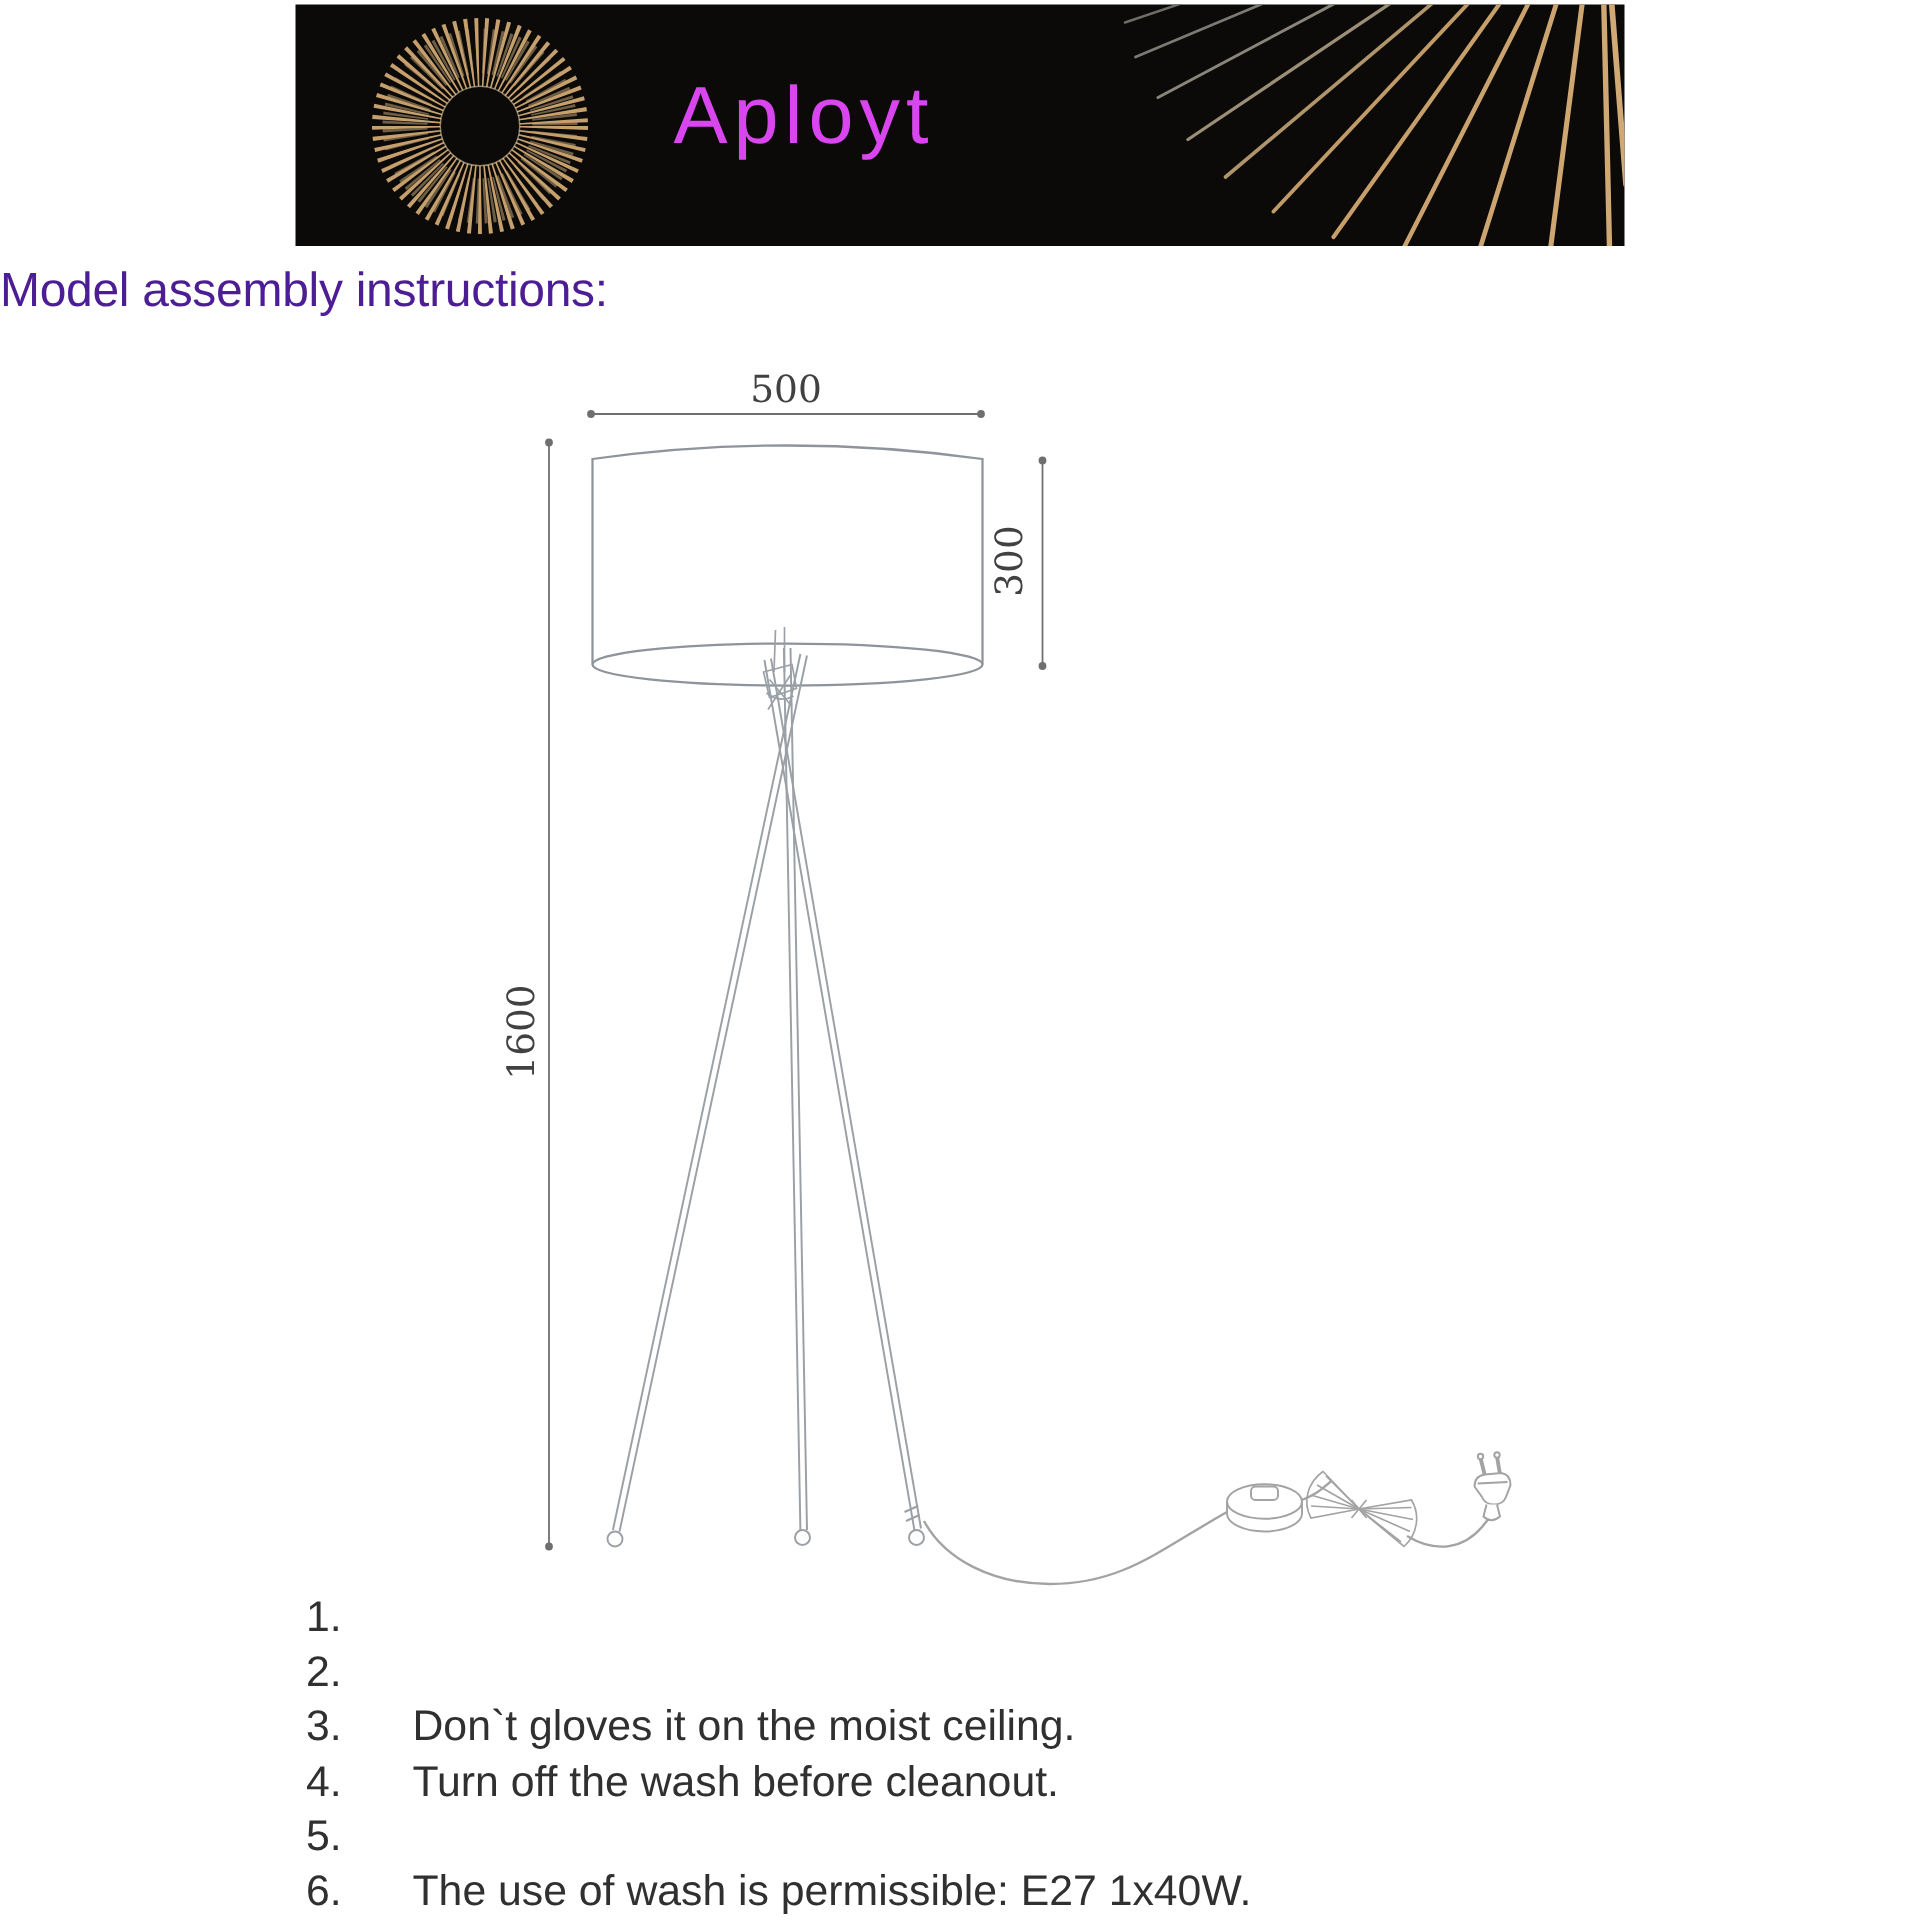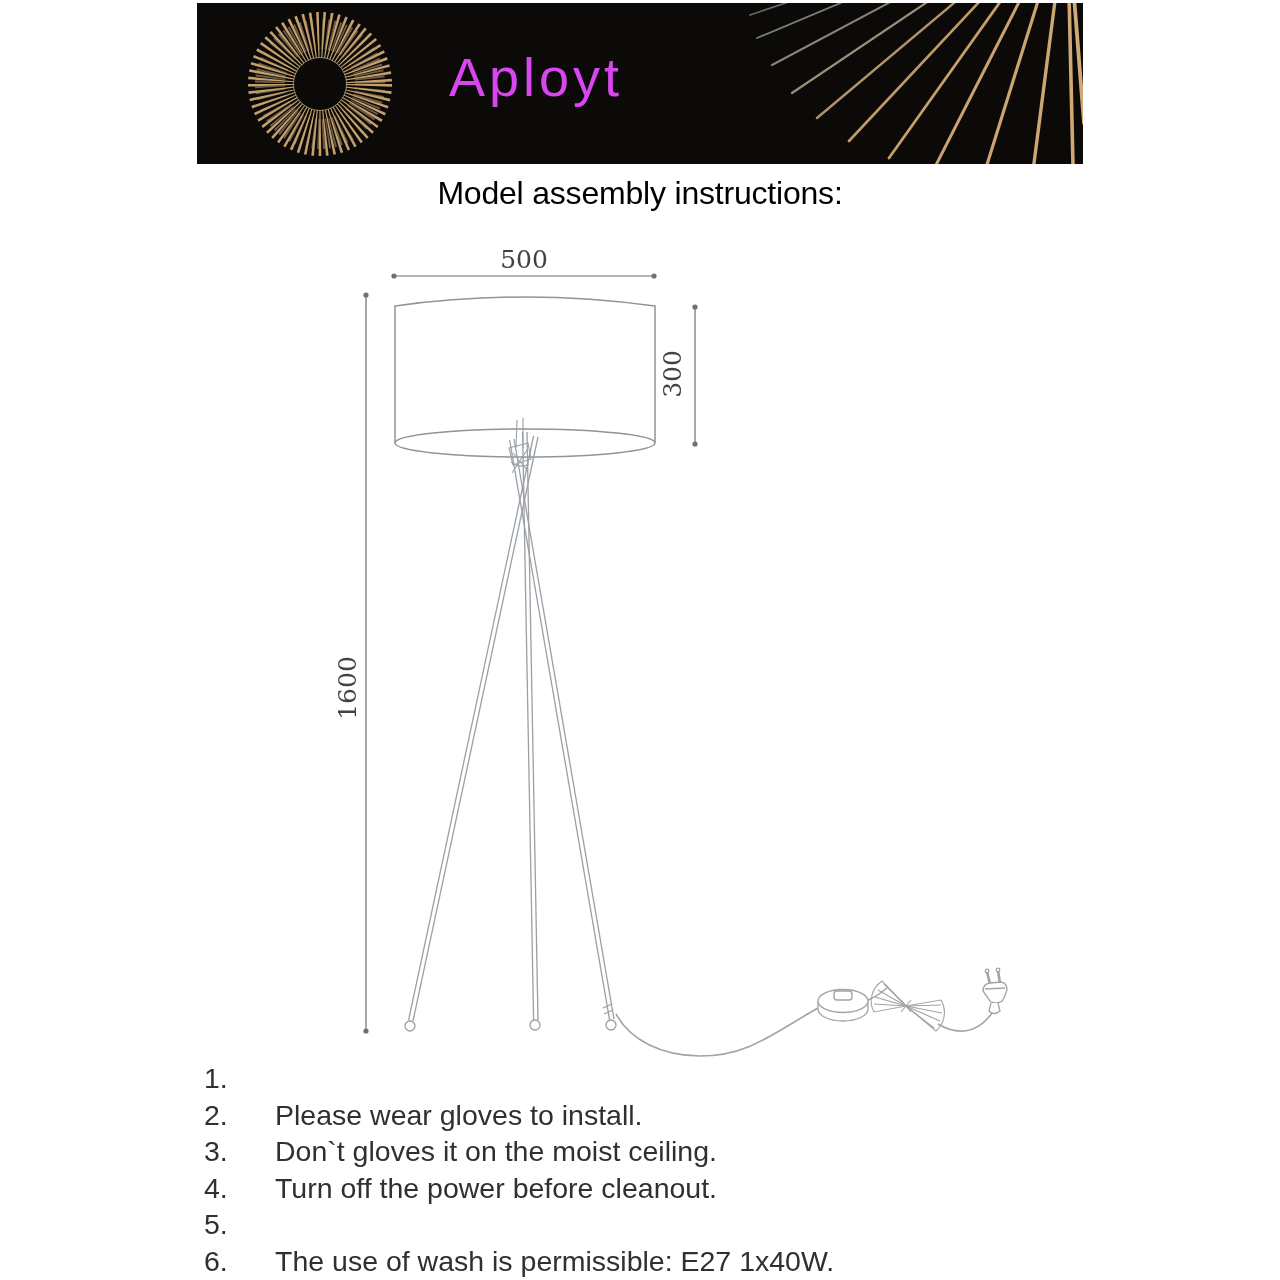--- a/index.html
+++ b/index.html
@@ -4,22 +4,22 @@
 <style>
   html,body{margin:0;padding:0;background:#ffffff;}
   .page{position:relative;width:1280px;height:1280px;background:#ffffff;overflow:hidden;
         font-family:"Liberation Sans",sans-serif;}
   
   .banner{position:absolute;left:197px;top:3px;width:886px;height:161px;background:#0b0a08;}
   .banner svg{position:absolute;left:0;top:0;}
   .brand{position:absolute;left:228px;top:44px;font-size:54px;font-weight:300;
          letter-spacing:4px;color:#d946ef;line-height:60px;margin-left:24px;}
   
-  .heading{position:absolute;left:0;top:174px;width:1280px;text-align:center;
-           color:#000000;font-size:32px;font-weight:500;line-height:38px;letter-spacing:-0.2px;}
+  .heading{position:absolute;left:0;top:174px;width:1280px;text-align:left;
+           color:#4c1d95;font-size:32px;font-weight:500;line-height:38px;letter-spacing:-0.2px;}
   
   .diagram{position:absolute;left:0;top:248px;}
   .dim-text{font-family:"DejaVu Serif","Liberation Serif",serif;font-size:25px;fill:#414141;}
   
   .instructions{position:absolute;left:204px;top:1060px;color:#303030;
                 font-size:28.5px;font-weight:500;line-height:36.5px;}
   .instr-row{display:flex;}
   .instr-num{width:46px;flex:0 0 46px;}
   .instr-gap{width:25px;flex:0 0 25px;}
 </style>
@@ -160,31 +160,30 @@
   </svg>
 
   <div class="instructions">
     <div class="instr-row">
       <span class="instr-num">1.</span>
         <span class="instr-gap"></span>
     </div>
     <div class="instr-row">
       <span class="instr-num">2.</span>
         <span class="instr-gap"></span>
-      <span>Please wear gloves to install.</span>
     </div>
     <div class="instr-row">
       <span class="instr-num">3.</span>
         <span class="instr-gap"></span>
       <span>Don`t gloves it on the moist ceiling.</span>
     </div>
     <div class="instr-row">
       <span class="instr-num">4.</span>
         <span class="instr-gap"></span>
-      <span>Turn off the power before cleanout.</span>
+      <span>Turn off the wash before cleanout.</span>
     </div>
     <div class="instr-row">
       <span class="instr-num">5.</span>
         <span class="instr-gap"></span>
     </div>
     <div class="instr-row">
       <span class="instr-num">6.</span>
         <span class="instr-gap"></span>
       <span>The use of wash is permissible: E27 1x40W.</span>
     </div>

